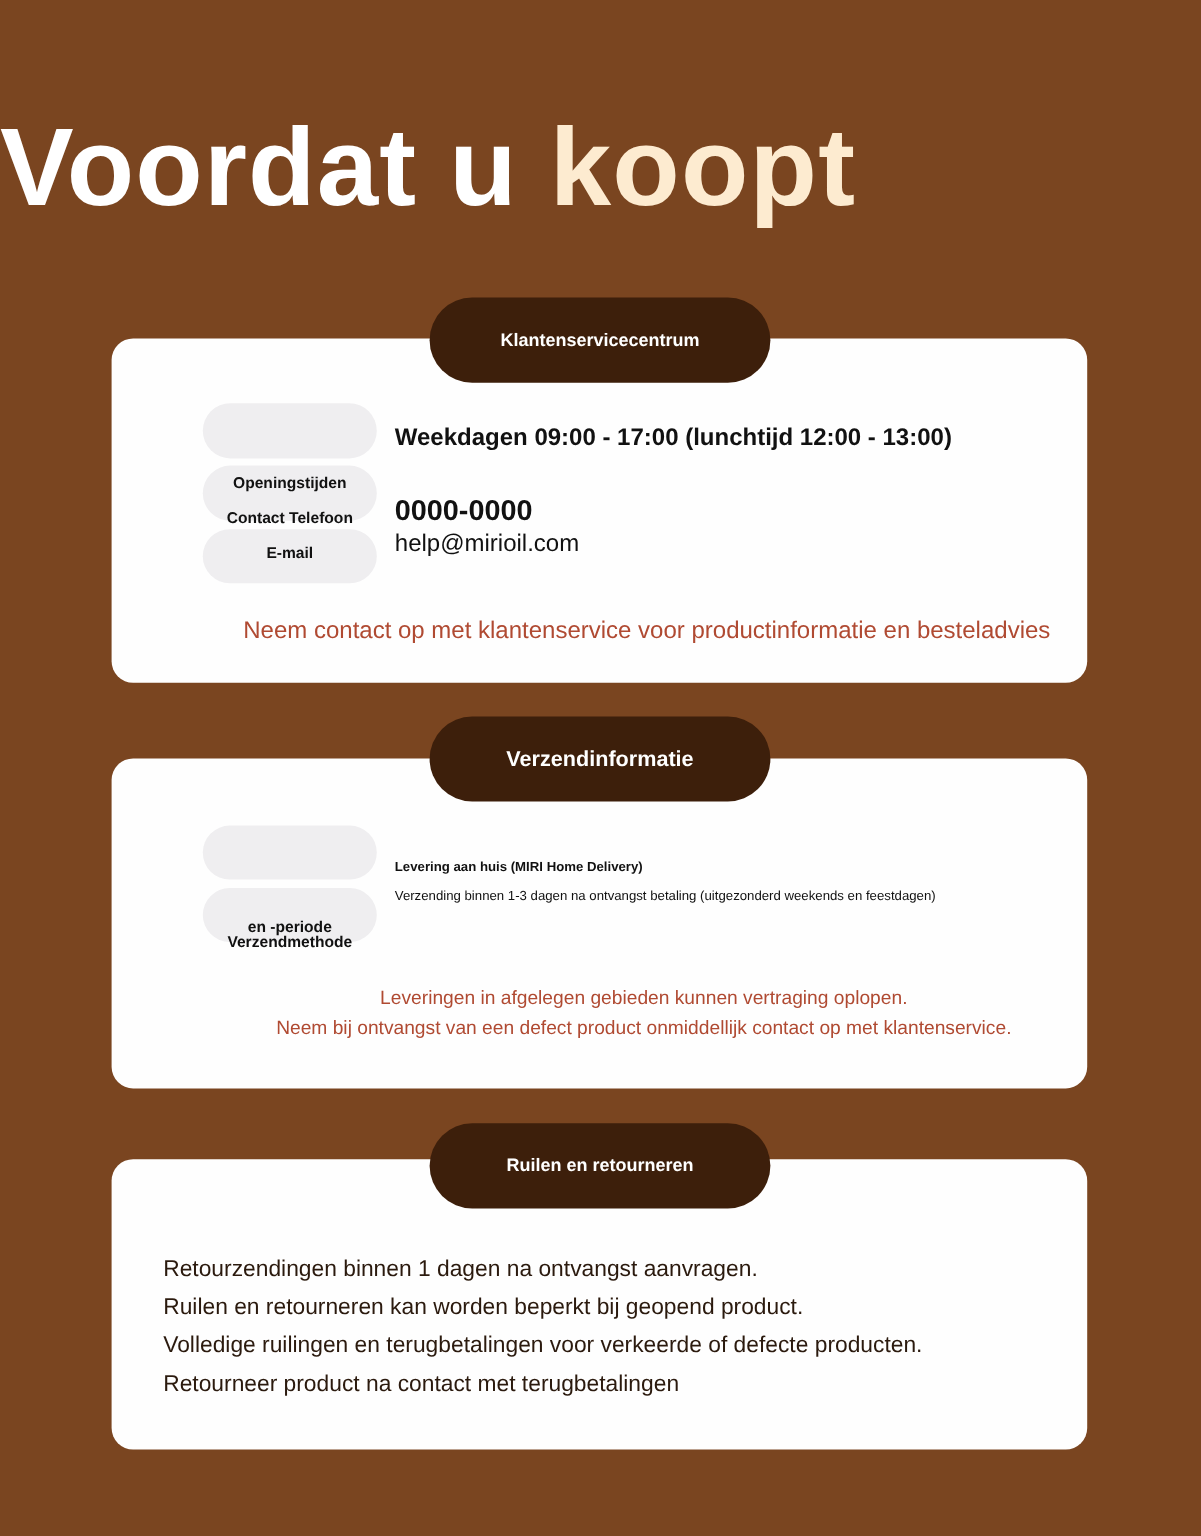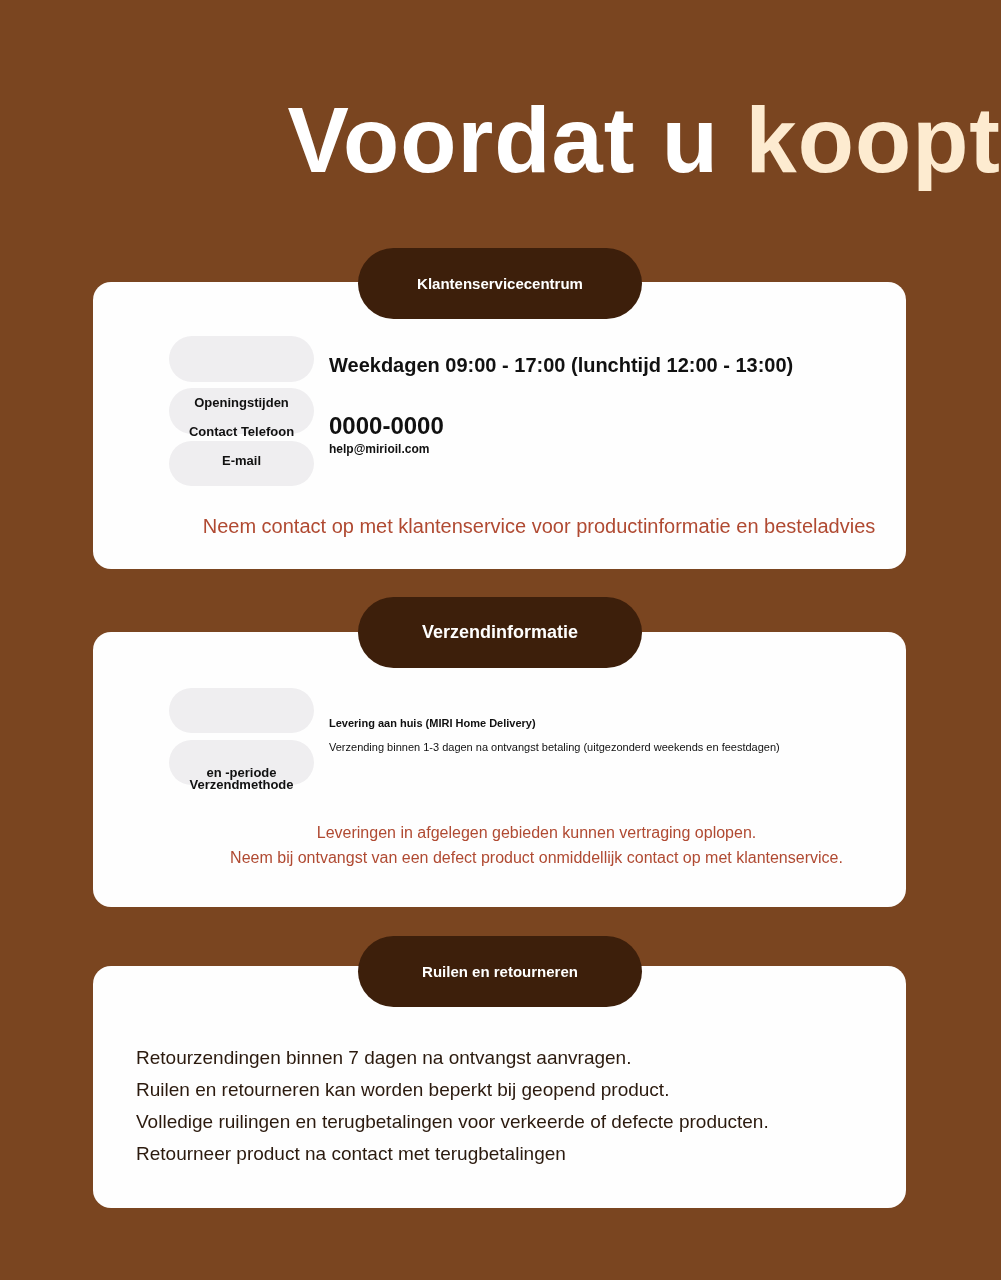--- a/index.html
+++ b/index.html
@@ -1,21 +1,21 @@
 <!DOCTYPE html>
 <html><head>
 <meta charset="utf-8">
 <style>
   html, body { margin:0; padding:0; }
   body {
     width:1001px; height:1280px; background:#7a4520; position:relative; overflow:hidden;
     font-family:"Liberation Sans", "DejaVu Sans", sans-serif;
   }
   .title {
-    position:absolute; top:92px; left:0; width:1001px; text-align:right;
+    position:absolute; top:92px; left:0; width:1001px; text-align:left;
     font-size:92px; font-weight:bold; color:#ffffff; letter-spacing:1px; line-height:1.05;
   }
   .title .accent { color:#fdebd0; }
   .card {
     position:absolute; left:93px; width:813px; background:#fefefe; border-radius:18px;
   }
   .pill {
     position:absolute; left:358px; width:284px; height:71px; background:#3d1f0b;
     border-radius:36px; color:#fff; font-weight:bold; text-align:center;
     display:flex; align-items:center; justify-content:center;
@@ -40,21 +40,21 @@
 
 <div class="label-pill" style="top:336px;height:46px;"></div>
 <div class="label-pill" style="top:388px;height:46px;"></div>
 <div class="label-pill" style="top:441px;height:45px;"></div>
 <div class="lbl" style="top:374px;">Openingstijden</div>
 <div class="lbl" style="top:403px;">Contact Telefoon</div>
 <div class="lbl" style="top:432px;">E-mail</div>
 
 <div class="val" style="top:354px;font-size:20px;font-weight:bold;">Weekdagen 09:00 - 17:00 (lunchtijd 12:00 - 13:00)</div>
 <div class="val" style="top:412px;font-size:24px;font-weight:bold;">0000-0000</div>
-<div class="val" style="top:442px;font-size:12px;font-weight:bold;">help@mirioil.com</div>
+<div class="val" style="top:442px;font-size:20px;font-weight:normal;">help@mirioil.com</div>
 
 <div class="red" style="position:absolute;top:515px;left:93px;width:892px;text-align:center;font-size:20px;">Neem contact op met klantenservice voor productinformatie en besteladvies</div>
 
 <div class="card" style="top:632px;height:275px;"></div>
 <div class="pill" style="top:597px;font-size:18px;">Verzendinformatie</div>
 
 <div class="label-pill" style="top:688px;height:45px;"></div>
 <div class="label-pill" style="top:740px;height:45px;"></div>
 <div class="lbl" style="top:756px;">Verzendmethode</div>
 <div class="lbl" style="top:744px;">en -periode</div>
@@ -64,17 +64,17 @@
 
 <div class="red" style="position:absolute;top:820px;left:93px;width:813px;text-align:center;font-size:16px;line-height:25px;padding-left:37px;">
   <div>Leveringen in afgelegen gebieden kunnen vertraging oplopen.</div>
   <div>Neem bij ontvangst van een defect product onmiddellijk contact op met klantenservice.</div>
 </div>
 
 <div class="card" style="top:966px;height:242px;"></div>
 <div class="pill" style="top:936px;font-size:15px;">Ruilen en retourneren</div>
 
 <div style="position:absolute;top:1042px;left:136px;font-size:19px;line-height:32px;color:#2b1a0e;">
-  <div>Retourzendingen binnen 7 dagen na ontvangst aanvragen.</div>
+  <div>Retourzendingen binnen 1 dagen na ontvangst aanvragen.</div>
   <div>Ruilen en retourneren kan worden beperkt bij geopend product.</div>
   <div>Volledige ruilingen en terugbetalingen voor verkeerde of defecte producten.</div>
   <div>Retourneer product na contact met terugbetalingen</div>
 </div>
 
 </body></html>

